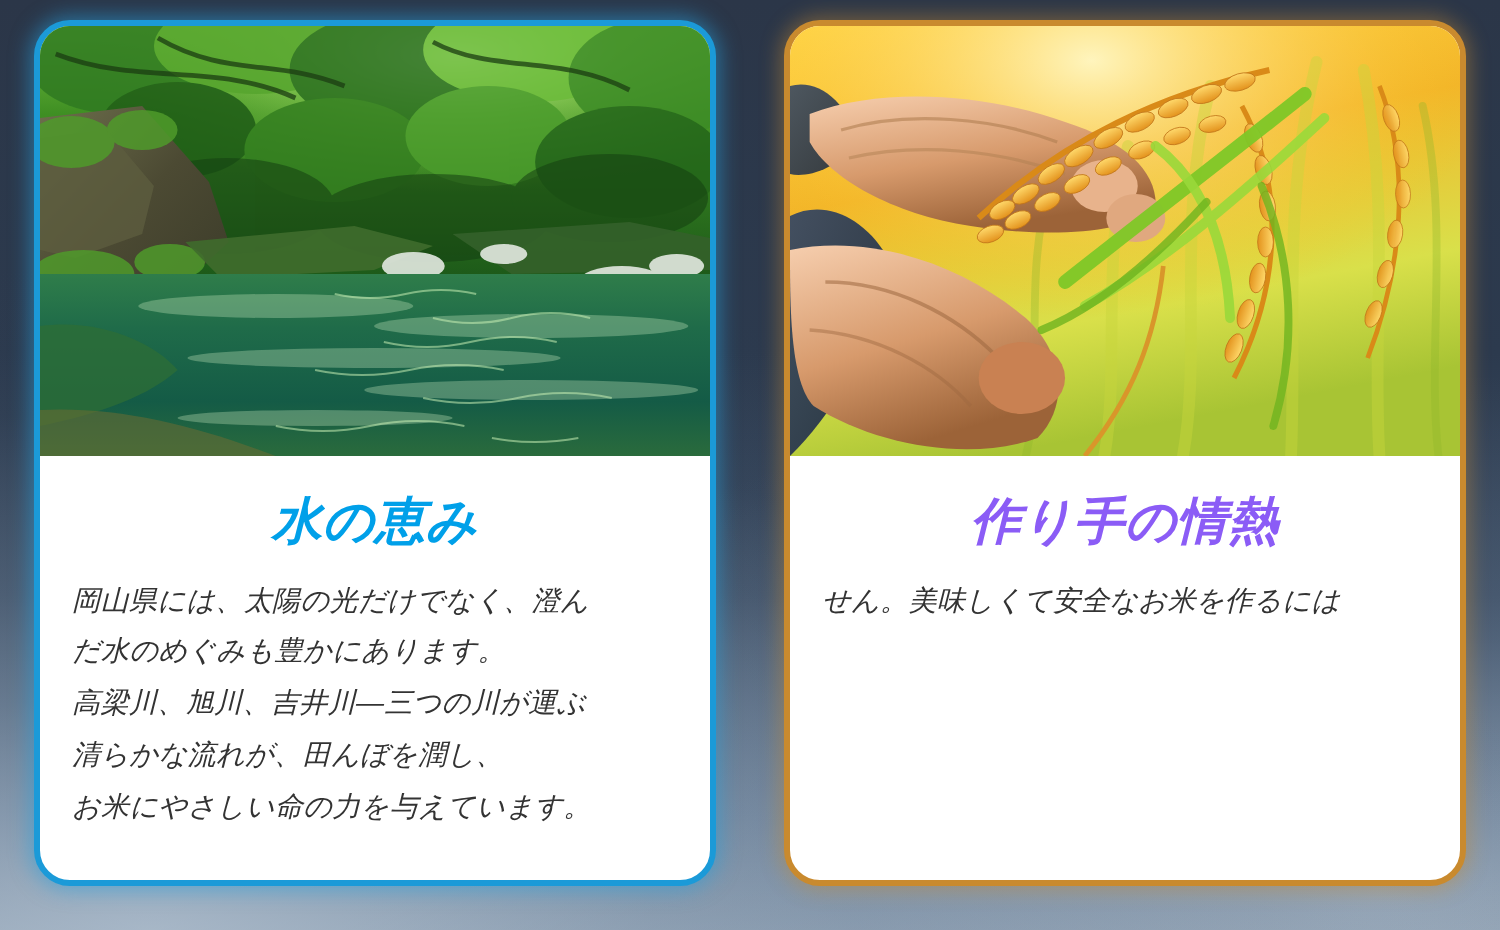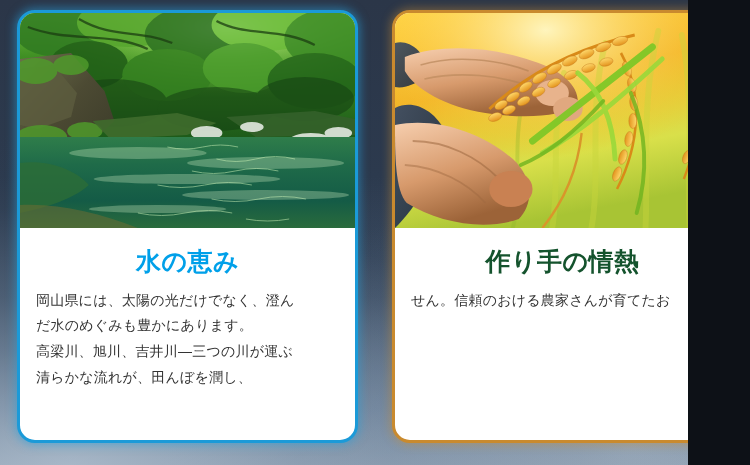--- a/index.html
+++ b/index.html
@@ -2,28 +2,29 @@
 <html><head>
 <meta charset="utf-8">
 <style>
   html, body {
     margin: 0;
     padding: 0;
     background: #0d1117;
   }
   .stage {
     position: relative;
-    width: 688px;
+    width: 750px;
     height: 465px;
     overflow: hidden;
     font-family: "Liberation Sans", "DejaVu Sans", sans-serif;
     background:
       radial-gradient(120% 90% at 10% 100%, rgba(190,205,220,0.55) 0%, rgba(150,170,190,0.30) 28%, rgba(60,80,105,0.05) 62%, rgba(0,0,0,0) 80%),
       radial-gradient(100% 80% at 92% 96%, rgba(175,190,205,0.45) 0%, rgba(120,140,165,0.22) 35%, rgba(0,0,0,0) 70%),
       linear-gradient(180deg, #2b3648 0%, #2c3a4e 38%, #3c4d63 64%, #6b7f96 88%, #8b9cae 100%);
+    font-style: italic;
   }
 
   
   .card {
     position: absolute;
     top: 10px;
     height: 433px;
     border-radius: 18px;
     overflow: hidden;
     background: #ffffff;
@@ -57,21 +58,21 @@
   }
   .card-title {
     text-align: center;
     font-size: 25px;
     font-weight: bold;
     letter-spacing: 0.5px;
     margin: 6px 0 12px 0;
     line-height: 1.1;
   }
   .title-water  { color: #00a0e9; }
-  .title-passion{ color: #14532d; }
+  .title-passion{ color: #8b5cf6; }
 
   .card-text {
     font-size: 14px;
     line-height: 1.85;
     color: #333333;
     letter-spacing: 0.2px;
   }
   .card-text p { margin: 0; }
 </style>
 </head>
@@ -176,20 +177,21 @@
       </svg>
     </div>
 
     <div class="card-body">
       <div class="card-title title-water">水の恵み</div>
       <div class="card-text">
         <p>岡山県には、太陽の光だけでなく、澄ん</p>
         <p>だ水のめぐみも豊かにあります。</p>
         <p>高梁川、旭川、吉井川―三つの川が運ぶ</p>
         <p>清らかな流れが、田んぼを潤し、</p>
+        <p>お米にやさしい命の力を与えています。</p>
       </div>
     </div>
   </div>
 
   <div class="card card-passion">
 
     <div class="photo">
       <svg viewBox="0 0 341 215" preserveAspectRatio="none">
         <defs>
           <linearGradient id="fieldGrad" x1="0" y1="0" x2="0.3" y2="1">
@@ -309,18 +311,18 @@
           </g>
 
           <path d="M190 120 C 186 156, 174 186, 150 215" stroke="#d9962a" stroke-width="2.4" fill="none"></path>
         </g>
       </svg>
     </div>
 
     <div class="card-body">
       <div class="card-title title-passion">作り手の情熱</div>
       <div class="card-text">
-        <p>せん。信頼のおける農家さんが育てたお</p>
+        <p>せん。美味しくて安全なお米を作るには</p>
       </div>
     </div>
   </div>
 
 </div>
 
 </body></html>

